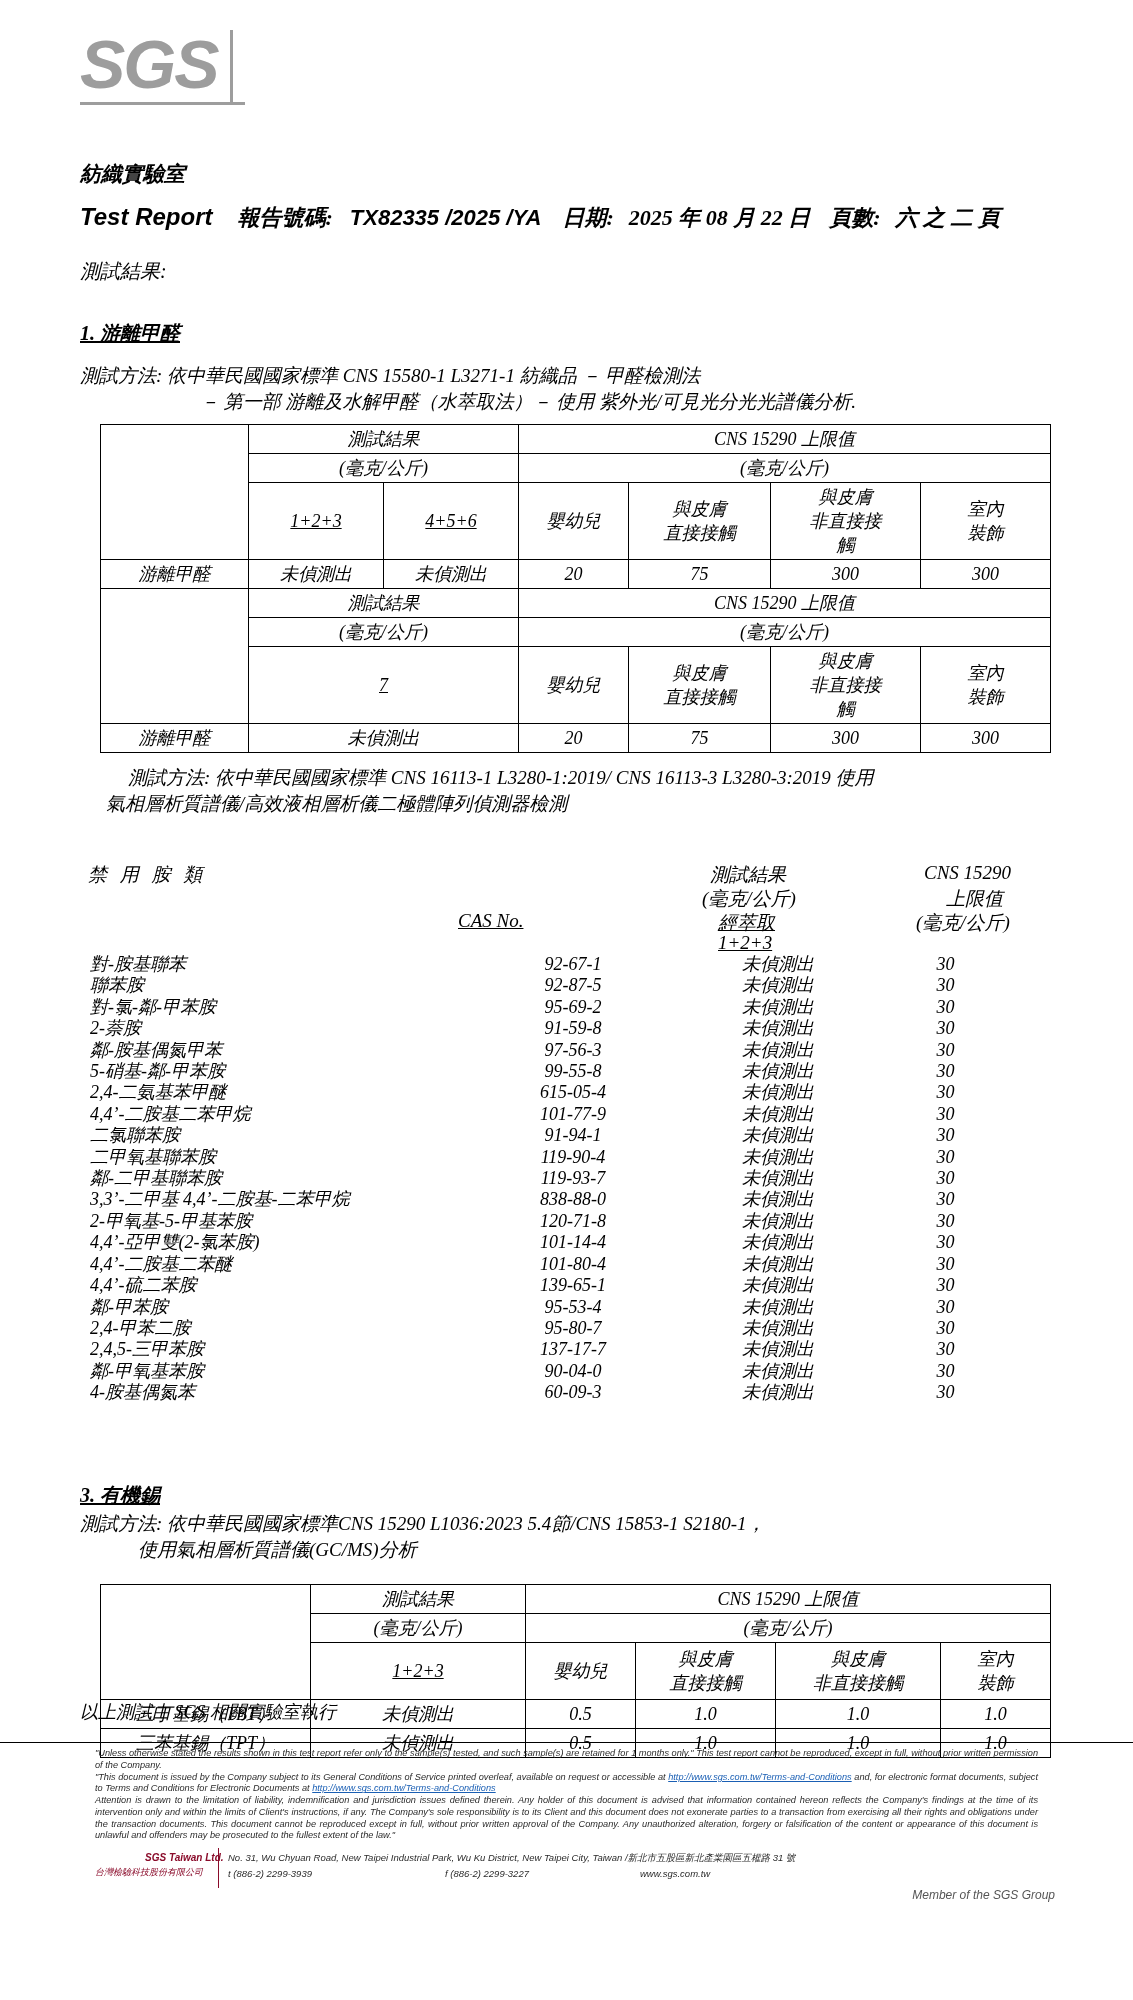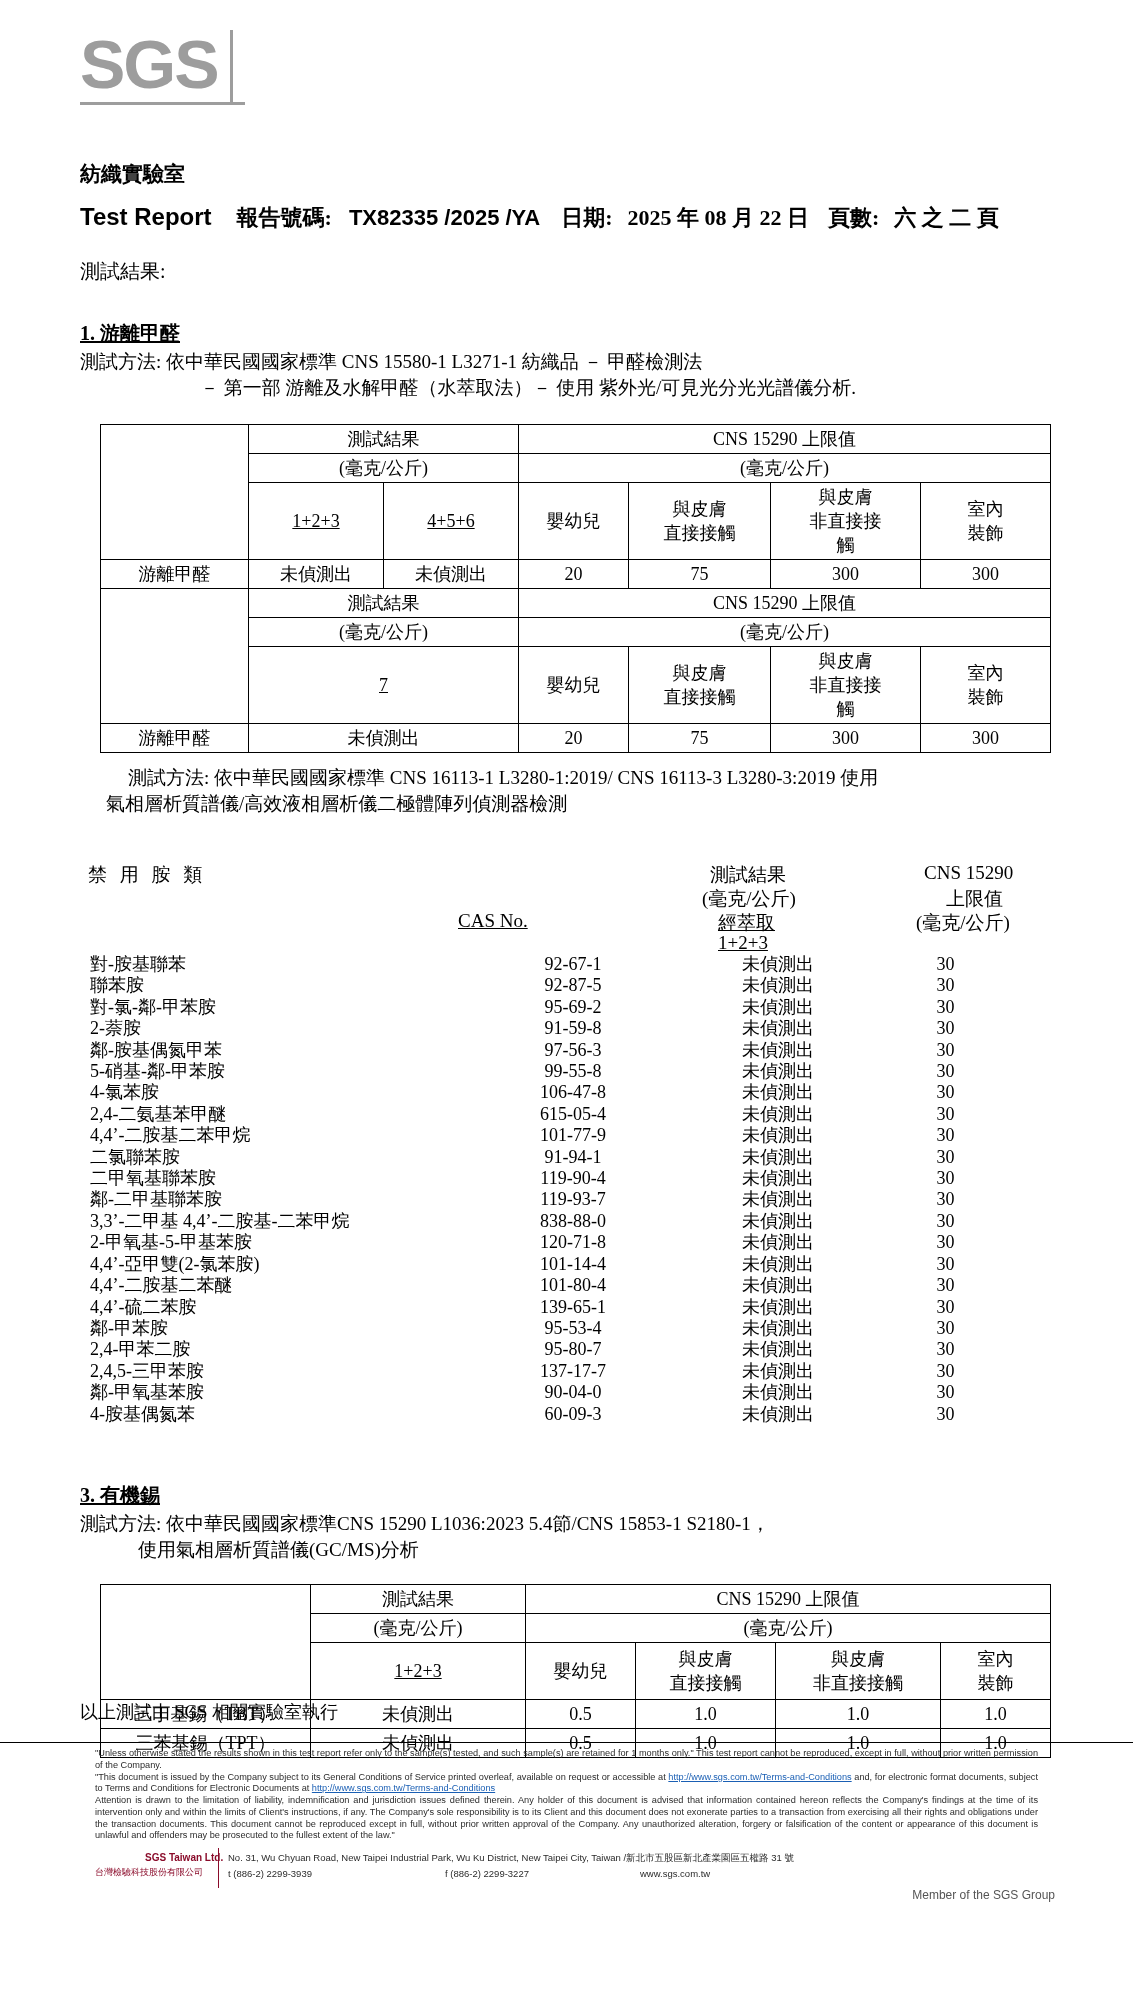--- a/index.html
+++ b/index.html
@@ -9,20 +9,21 @@
     font-family:"Liberation Serif", serif;
     color:#000;
     position:relative;
   }
   .page {
     width:1024px;
     min-height:2000px;
     position:relative;
     box-sizing:border-box;
     padding:8px;
+    font-style:italic;
   }
   
   .logo-wrap { position:absolute; left:80px; top:30px; }
   .logo-text {
     font-family:"Liberation Sans", sans-serif;
     font-weight:bold;
     font-size:68px;
     letter-spacing:-2px;
     color:#9d9d9d;
     line-height:1;
@@ -170,21 +171,21 @@
     <span style="display:inline-block;width:8px;"></span>
     <span>頁數:</span>
     <span style="display:inline-block;width:4px;"></span>
     <span>六 之 二 頁</span>
   </div>
 
   <div class="result-label">測試結果:</div>
 
   <div style="position:absolute; left:80px; top:320px; width:990px;">
     <div class="sec-title">1. 游離甲醛</div>
-    <div class="method" style="margin-top:2px;">
+    <div class="method" style="margin-top:16px;">
       <span>測試方法:</span>
       <span>依中華民國國家標準 CNS 15580-1 L3271-1 紡織品 －  甲醛檢測法</span>
     </div>
     <div class="method indent2">－ 第一部 游離及水解甲醛（水萃取法）－ 使用 紫外光/可見光分光光譜儀分析.</div>
   </div>
 
   <table class="grid" style="position:absolute; left:100px; top:424px; width:950px;">
     <colgroup>
       <col style="width:148px">
         <col style="width:135px">
@@ -337,26 +338,20 @@
         </tr>
         <tr>
           <td class="azo-name">鄰-胺基偶氮甲苯</td>
           <td class="azo-cas">97-56-3</td>
           <td class="azo-res">未偵測出</td>
           <td class="azo-lim">30</td>
         </tr>
         <tr>
           <td class="azo-name">5-硝基-鄰-甲苯胺</td>
           <td class="azo-cas">99-55-8</td>
-          <td class="azo-res">未偵測出</td>
-          <td class="azo-lim">30</td>
-        </tr>
-        <tr>
-          <td class="azo-name">4-氯苯胺</td>
-          <td class="azo-cas">106-47-8</td>
           <td class="azo-res">未偵測出</td>
           <td class="azo-lim">30</td>
         </tr>
         <tr>
           <td class="azo-name">2,4-二氨基苯甲醚</td>
           <td class="azo-cas">615-05-4</td>
           <td class="azo-res">未偵測出</td>
           <td class="azo-lim">30</td>
         </tr>
         <tr>

